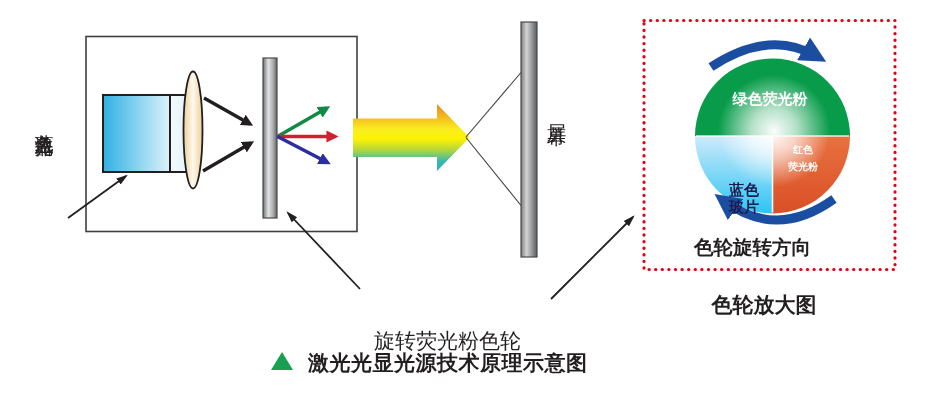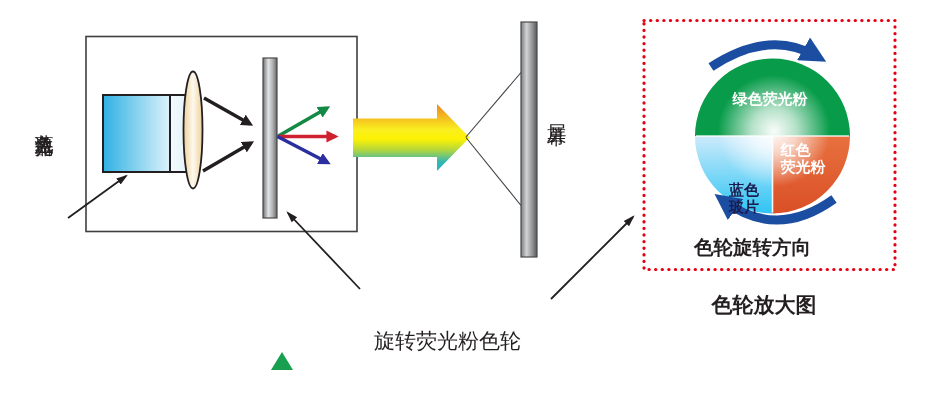--- a/index.html
+++ b/index.html
@@ -10,24 +10,24 @@
   #shapes{position:absolute;left:0;top:0;width:930px;height:418px;}
   .lbl{position:absolute;white-space:nowrap;color:#231f20;z-index:5;}
   .v{writing-mode:vertical-rl;text-orientation:upright;}
   .laser-lbl{left:31px;top:119px;font-size:19px;letter-spacing:1px;}
   .screen-lbl{left:544px;top:108px;font-size:20px;letter-spacing:3px;}
   .wheel-pointer-lbl{left:374px;top:295px;font-size:21px;margin-top:32px;}
   .rot-lbl{left:694px;top:234px;font-size:19.5px;font-weight:700;}
   .zoom-title{left:764px;top:291px;transform:translateX(-50%);font-size:21px;font-weight:700;}
   .caption-text{left:308px;top:349px;font-size:21px;font-weight:700;letter-spacing:0.5px;}
   .caption-tri{position:absolute;left:270px;top:351px;z-index:5;}
-  .seg-lbl{position:absolute;z-index:5;text-align:left;font-weight:600;line-height:16.5px;}
+  .seg-lbl{position:absolute;z-index:5;text-align:center;font-weight:600;line-height:16.5px;}
   .seg-green{left:770px;top:91px;transform:translateX(-50%);font-size:15px;color:#ffffff;}
   .seg-blue{left:744px;top:142px;transform:translateX(-50%);font-size:15px;color:#1b1b4d;margin-top:40px;}
-  .seg-red{left:803px;top:142px;transform:translateX(-50%);font-size:15px;color:#ffffff;}
+  .seg-red{left:803px;top:142px;transform:translateX(-50%);font-size:10px;color:#ffffff;}
 </style>
 </head>
 <body>
 
 <div id="canvas">
 
   <svg id="shapes" viewBox="0 0 930 418" xmlns="http://www.w3.org/2000/svg">
     <defs>
       <linearGradient id="gLaser" x1="0" y1="0" x2="1" y2="0">
         <stop offset="0" stop-color="#2fb1e3"></stop>
@@ -153,14 +153,15 @@
     <div>荧光粉</div>
   </div>
 
   <div class="lbl rot-lbl">色轮旋转方向</div>
 
   <div class="lbl zoom-title">色轮放大图</div>
 
   <svg class="caption-tri" width="24" height="20" viewBox="0 0 24 20">
     <polygon points="12,1 23,19 1,19" fill="#18a050"></polygon>
   </svg>
+  <div class="lbl caption-text">激光光显光源技术原理示意图</div>
 
 </div>
 
 </body></html>

